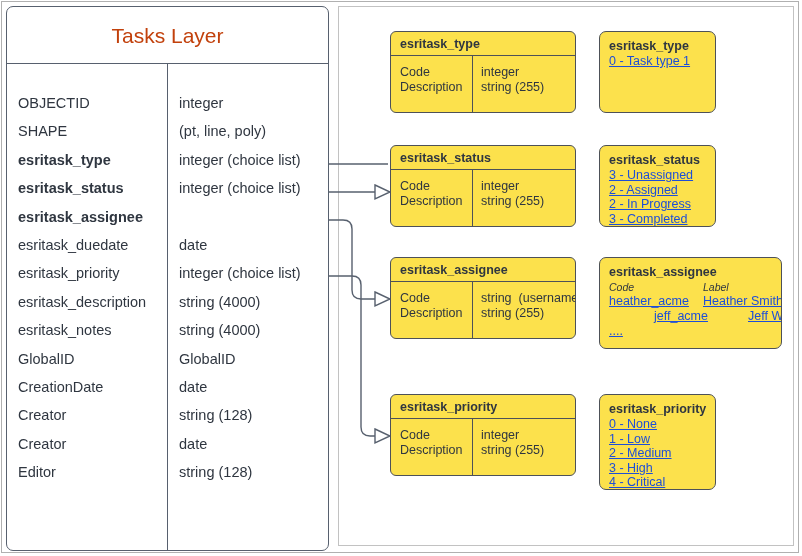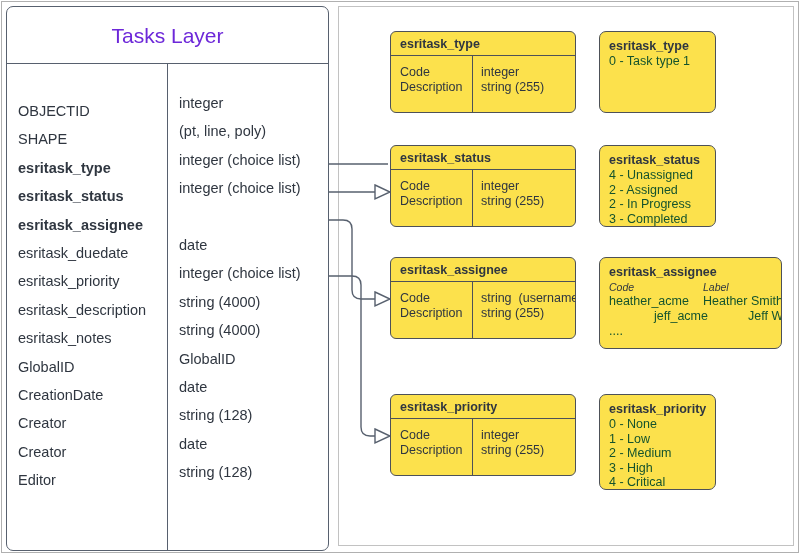--- a/index.html
+++ b/index.html
@@ -53,21 +53,21 @@
     overflow: hidden;
   }
   .layer-title {
     position: absolute;
     left: 0; top: 0;
     width: 100%;
     height: 57px;
     line-height: 57px;
     text-align: center;
     font-size: 21px;
-    color: #6d28d9;
+    color: #c2410c;
     border-bottom: 1px solid #57606e;
     box-sizing: border-box;
   }
   .layer-body {
     position: absolute;
     left: 0; top: 57px;
     width: 100%;
     bottom: 0;
   }
   .col-divider {
@@ -82,21 +82,21 @@
     width: 100%;
   }
   .field-row {
     height: 28.4px;
     position: relative;
     font-size: 14.5px;
     color: #2f3640;
   }
   .field-name {
     position: absolute;
-    left: 11px; top: 8px;
+    left: 11px; top: 0;
     white-space: nowrap;
   }
   .field-name.req { font-weight: bold; }
   .field-type {
     position: absolute;
     left: 172px; top: 0;
     white-space: nowrap;
   }
 
   
@@ -161,23 +161,24 @@
   }
   .vbox-title {
     font-size: 12.5px;
     font-weight: bold;
     color: #2f3640;
     line-height: 15px;
     white-space: nowrap;
   }
   .vbox-line {
     font-size: 12.5px;
-    color: #14532d;
+    color: #1d4ed8;
     line-height: 14.6px;
     white-space: nowrap;
+    text-decoration: underline;
   }
   .vbox-subhead {
     font-size: 10.5px;
     font-style: italic;
     color: #2f3640;
     line-height: 14px;
   }
   .vbox-cols {
     position: relative;
   }
@@ -334,21 +335,21 @@
   <div class="vbox" id="vbox-type" style="left:599px; top:31px; width:117px; height:82px;">
     <div class="vbox-title">esritask_type</div>
     <div id="vlines-type">
         <div class="vbox-line">0 - Task type 1</div>
       </div>
   </div>
 
   <div class="vbox" id="vbox-status" style="left:599px; top:145px; width:117px; height:82px;">
     <div class="vbox-title">esritask_status</div>
     <div id="vlines-status">
-        <div class="vbox-line">4 - Unassigned</div>
+        <div class="vbox-line">3 - Unassigned</div>
         <div class="vbox-line">2 - Assigned</div>
         <div class="vbox-line">2 - In Progress</div>
         <div class="vbox-line">3 - Completed</div>
       </div>
   </div>
 
   <div class="vbox" id="vbox-assignee" style="left:599px; top:257px; width:183px; height:92px;">
     <div class="vbox-title">esritask_assignee</div>
     <div class="vbox-cols" style="height:14px;">
       <div class="vcol-code vbox-subhead">Code</div>

